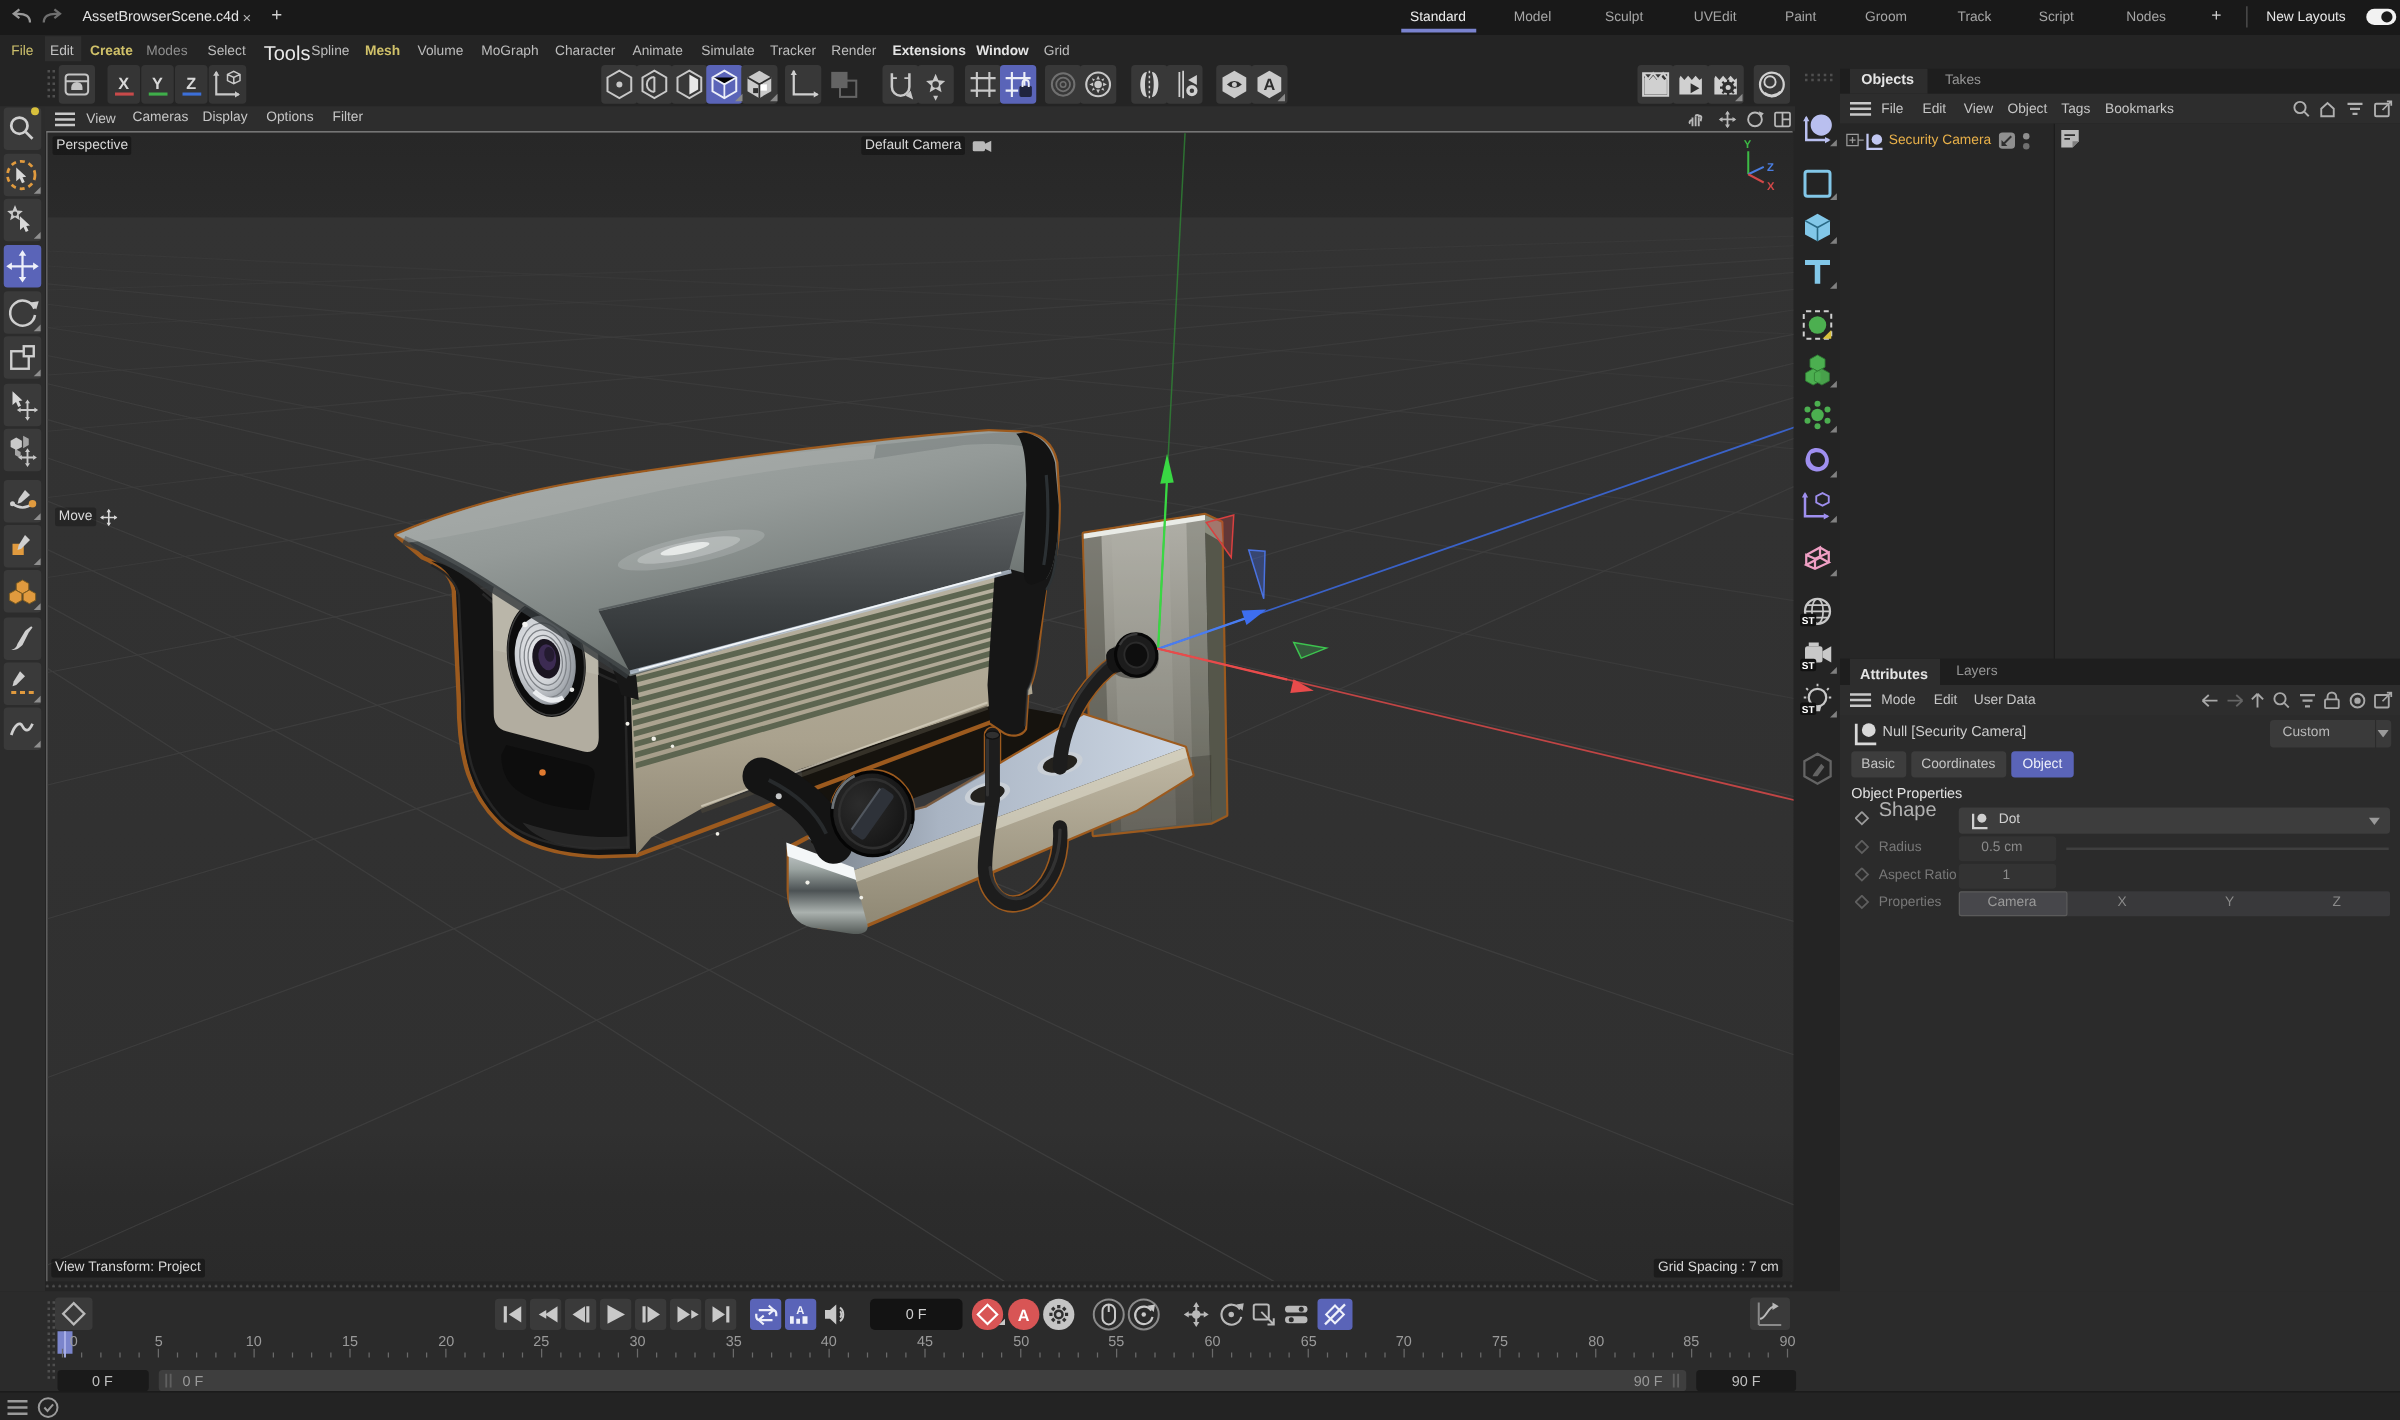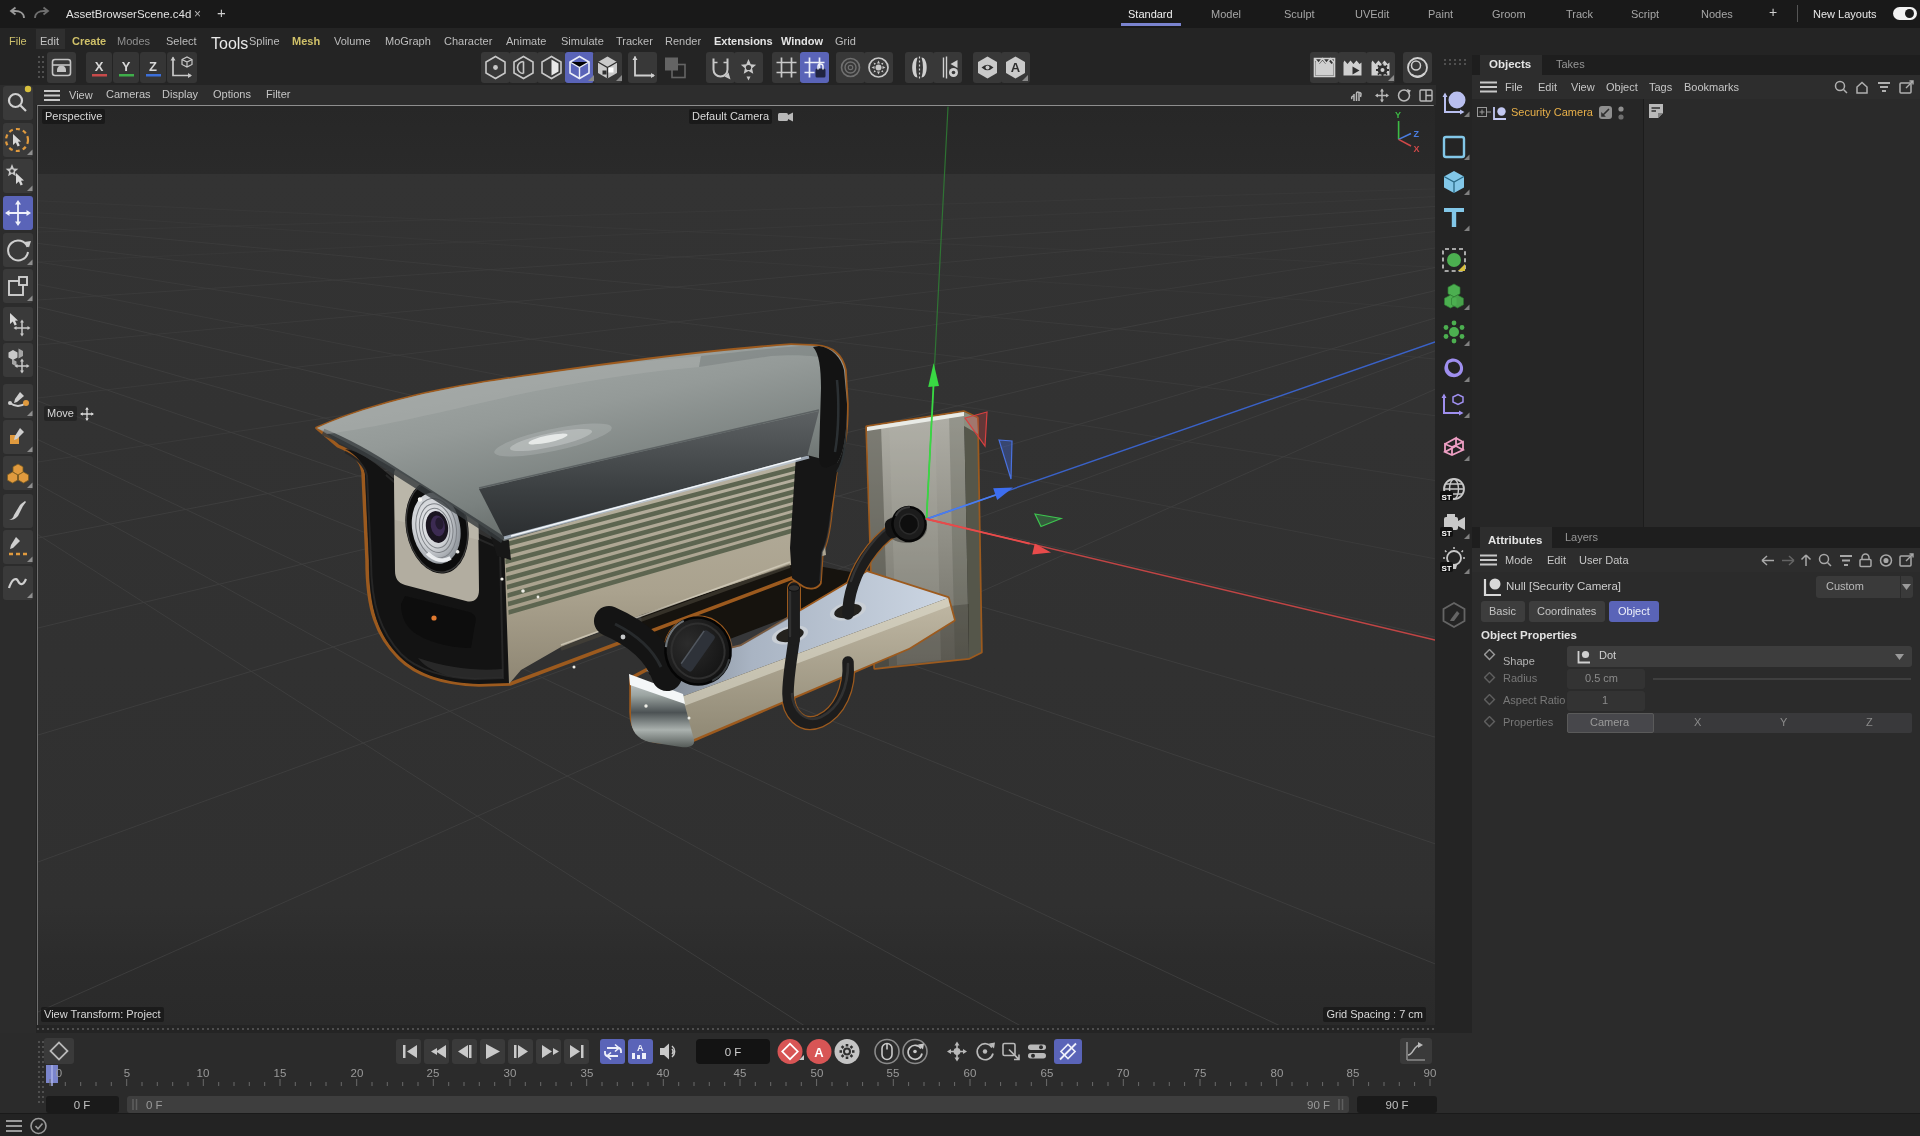--- a/index.html
+++ b/index.html
@@ -906,25 +906,25 @@
 <div class="abs" style="left:428px;top:49px;width:13px;height:22px;background:#3a3a3a;border-left:1px solid #2b2b2b;border-radius:0 3px 3px 0"></div>
 <svg class="abs" style="left:430px;top:57px" width="9" height="6">
         <path d="M0,0 L9,0 L4.5,6 Z" fill="#9a9a9a"></path>
       </svg>
 <div class="abs" style="left:9px;top:74px;width:44px;height:21px;background:#3d3d3d;border-radius:3px"></div>
 <div class="t" style="left:17px;top:78px;color:#c4c4c4;font-size:11px">Basic</div>
 <div class="abs" style="left:57px;top:74px;width:76px;height:21px;background:#3d3d3d;border-radius:3px"></div>
 <div class="t" style="left:65px;top:78px;color:#c4c4c4;font-size:11px">Coordinates</div>
 <div class="abs" style="left:137px;top:74px;width:50px;height:21px;background:#5a64b8;border-radius:3px"></div>
 <div class="t" style="left:146px;top:78px;color:#eef0fa;font-size:11px">Object</div>
-<div class="t" style="left:9px;top:102px;color:#e2e2e2;font-size:11.5px;font-weight:bold">Object Properties</div>
+<div class="t" style="left:9px;top:102px;color:#e2e2e2;font-size:11.5px;font-weight:normal">Object Properties</div>
 <svg class="abs" style="left:12px;top:122px" width="12" height="12">
         <rect x="2" y="2" width="7" height="7" transform="rotate(45 5.5 5.5)" fill="none" stroke="#9a9a9a" stroke-width="1.4"></rect>
       </svg>
-<div class="t" style="left:31px;top:128px;color:#b2b2b2;font-size:11px">Shape</div>
+<div class="t" style="left:31px;top:113px;color:#b2b2b2;font-size:16px">Shape</div>
 <div class="abs" style="left:95px;top:119px;width:345px;height:21px;background:#3d3d3d;border-radius:3px"></div>
 <svg class="abs" style="left:104px;top:122px" width="16" height="16">
         <g stroke="#d0d0d0" stroke-width="1.8" fill="none">
           <path d="M2.5,2 L2.5,13.5 L14,13.5"></path>
           <circle cx="9.5" cy="5.5" r="3.6" fill="#d0d0d0" stroke="none"></circle>
         </g>
       </svg>
 <div class="t" style="left:127px;top:122px;color:#d0d0d0;font-size:11px">Dot</div>
 <svg class="abs" style="left:423px;top:127px" width="9" height="6">
         <path d="M0,0 L9,0 L4.5,6 Z" fill="#9a9a9a"></path>

